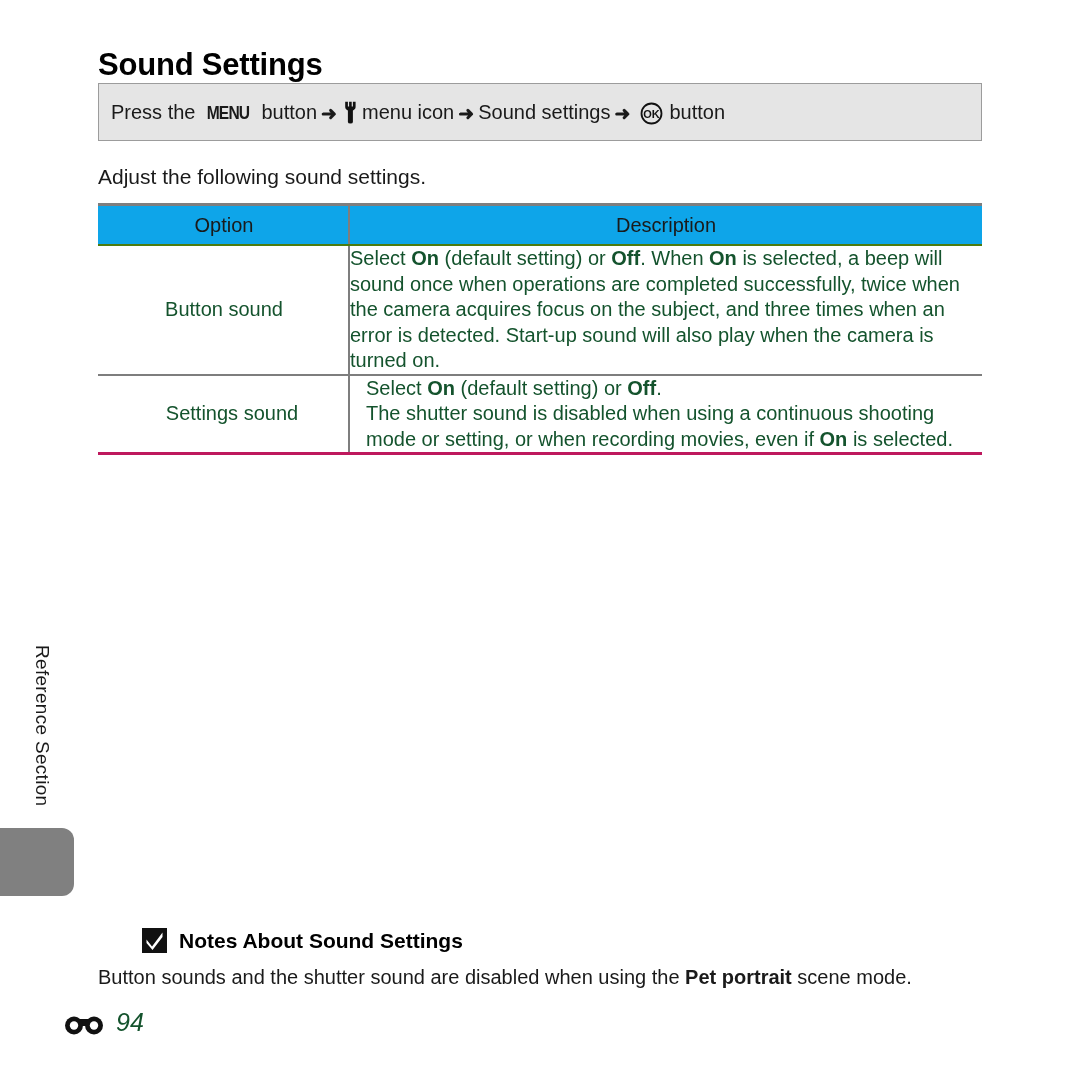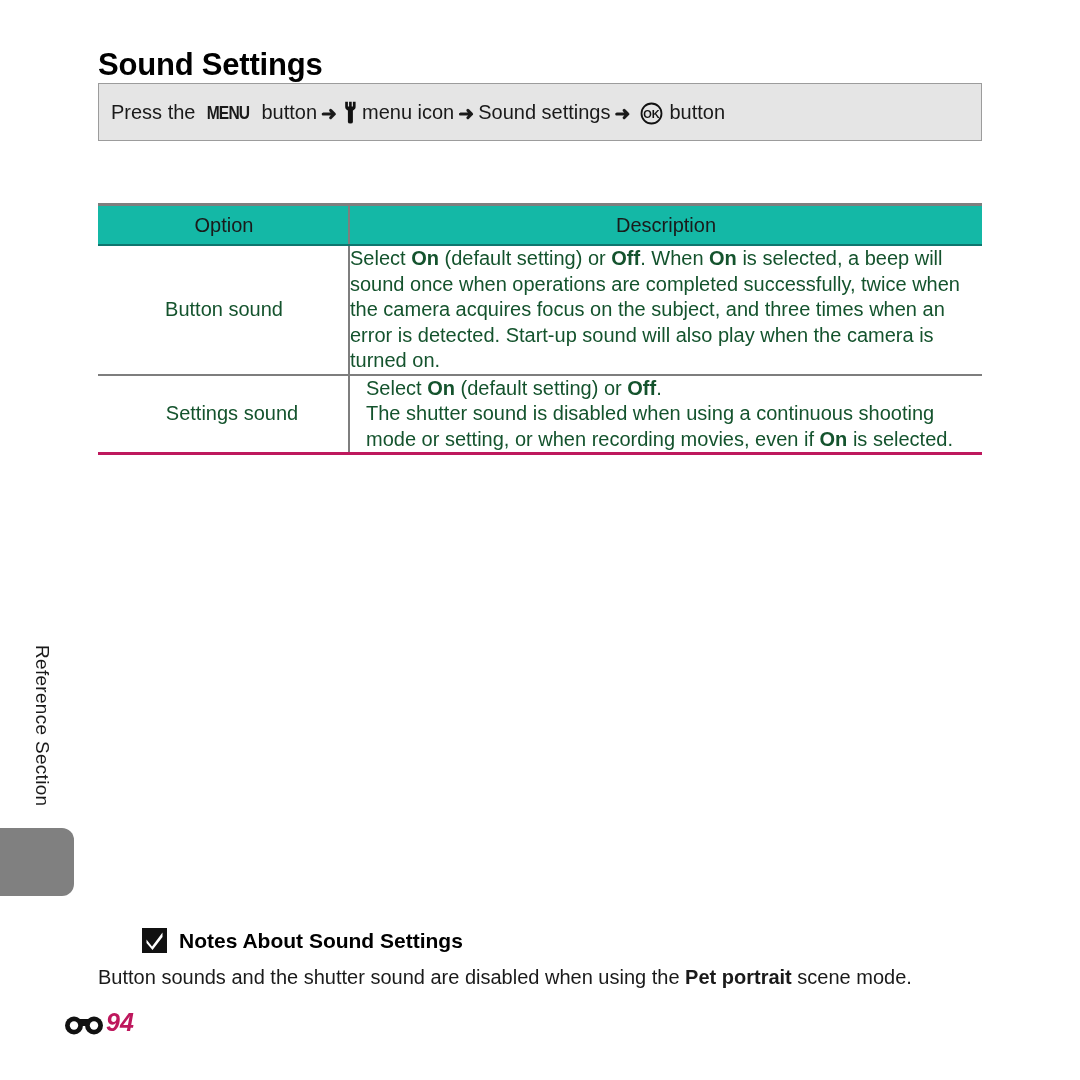--- a/index.html
+++ b/index.html
@@ -98,23 +98,23 @@
     table-layout: fixed;
   }
   .settings-table th,
   .settings-table td {
     border-left: none;
     border-right: none;
     padding: 0;
     vertical-align: middle;
   }
   .settings-table thead th {
-    background: #14b8a6;
+    background: #0ea5e9;
     border-top: 3px solid #7e7e7e;
-    border-bottom: 2px solid #0f766e;
+    border-bottom: 2px solid #4d7c0f;
     height: 38px;
     font-weight: normal;
     font-size: 20px;
     text-align: center;
     color: #1a1a1a;
   }
   .col-option { width: 252px; }
   .col-desc   { width: 632px; }
 
   .settings-table tbody td {
@@ -198,24 +198,24 @@
   .page-footer {
     position: absolute;
     left: 64px;
     top: 1008px;
     display: flex;
     align-items: center;
   }
   .ref-glyph { width: 40px; height: 26px; }
   .page-number {
     font-size: 25px;
-    font-weight: bold;
+    font-weight: normal;
     font-style: italic;
-    color: #be185d;
-    margin-left: 2px;
+    color: #14532d;
+    margin-left: 12px;
   }
 </style>
 </head>
 <body>
 
 <div class="page">
 
   <h1 class="page-title">Sound Settings</h1>
 
   <div class="instruction-box">
@@ -238,20 +238,21 @@
       <span class="ok-icon">
         <svg viewBox="0 0 23 23" width="23" height="23" aria-hidden="true">
           <circle cx="11.5" cy="11.5" r="10" fill="none" stroke="#111" stroke-width="1.8"></circle>
           <text x="11.5" y="16.2" font-family="Liberation Sans, sans-serif" font-size="11" font-weight="bold" text-anchor="middle" fill="#111">OK</text>
         </svg>
       </span>
       <span>button</span>
     </div>
   </div>
 
+  <div class="lead-text">Adjust the following sound settings.</div>
 
   <table class="settings-table">
     <colgroup>
       <col class="col-option">
       <col class="col-desc">
     </colgroup>
     <thead>
       <tr>
         <th class="cell-option">Option</th>
         <th>Description</th>

